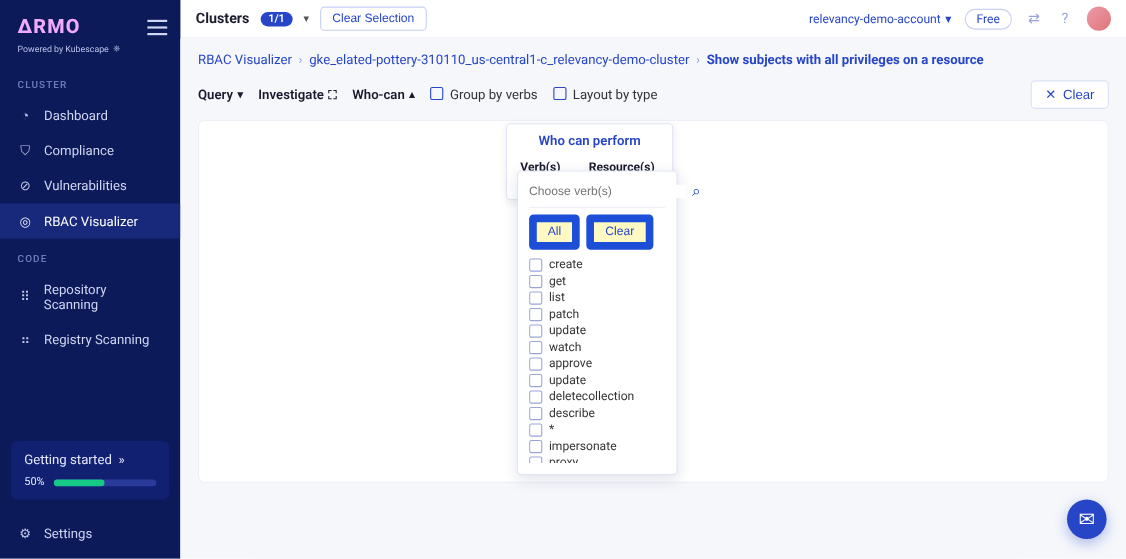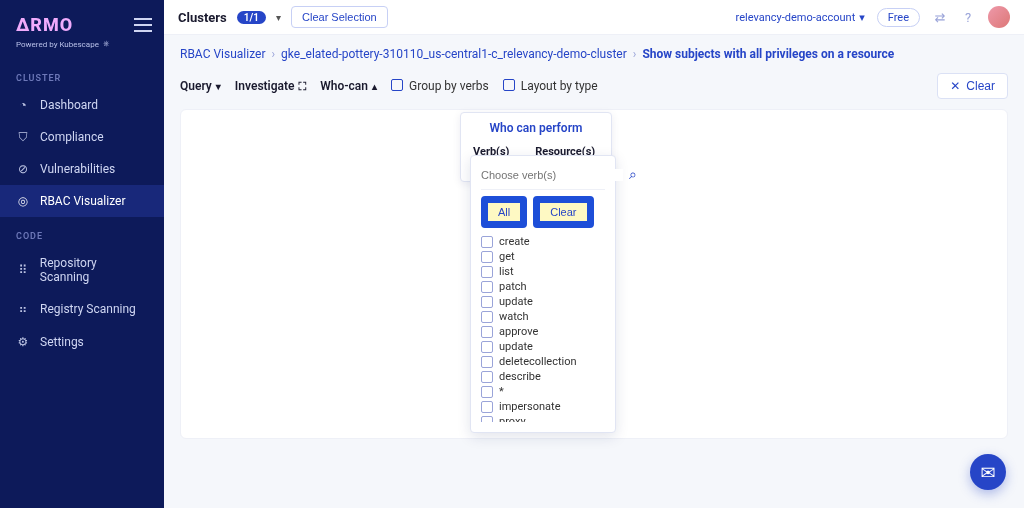--- a/index.html
+++ b/index.html
@@ -112,20 +112,32 @@
       <div class="nav-item">
         <span class="nav-icon">⠿</span>
         <span>Repository Scanning</span>
       </div>
       <div class="nav-item">
         <span class="nav-icon">⠶</span>
         <span>Registry Scanning</span>
       </div>
     </nav>
 
+    <div class="getting-started">
+      <div class="gs-row">
+        <span>Getting started</span>
+        <span>»</span>
+      </div>
+      <div style="display:flex;align-items:center;gap:8px;">
+        <span style="font-size:10px;">50%</span>
+        <div class="gs-bar" style="flex:1;">
+          <div class="gs-fill" style="width:50%;"></div>
+        </div>
+      </div>
+    </div>
 
     <div class="settings-row">
       <span class="nav-icon">⚙</span>
       <span>Settings</span>
     </div>
   </aside>
 
   <main class="main">
     <div class="topbar">
       <div class="tb-left">

